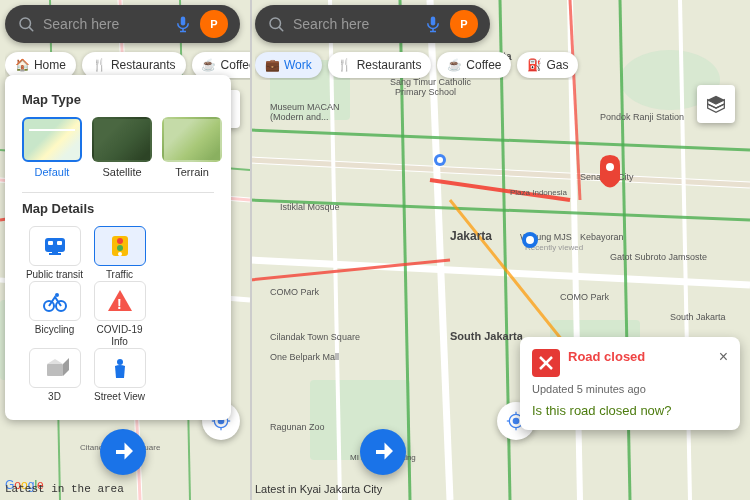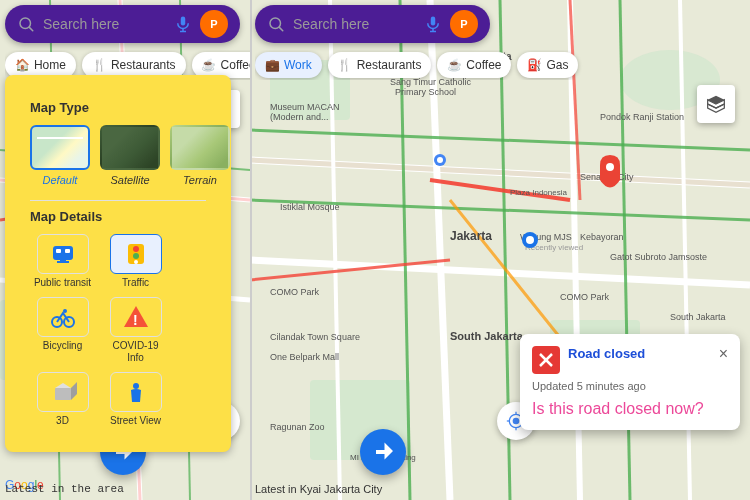--- a/index.html
+++ b/index.html
@@ -5,53 +5,53 @@
     * { margin: 0; padding: 0; box-sizing: border-box; }
     body { width: 750px; height: 500px; overflow: hidden; font-family: 'Arial', sans-serif; position: relative; }
 
     .map-container { width: 750px; height: 500px; position: relative; background: #e8f0d8; overflow: hidden; }
 
     
     .map-split { position: absolute; top: 0; left: 250px; width: 2px; height: 100%; background: #ccc; z-index: 10; }
 
     
     .map-type-panel {
-      position: absolute; top: 75px; left: 5px; width: 226px; background: #fde047;
-      border-radius: 8px; box-shadow: 0 2px 8px rgba(0,0,0,0.3); z-index: 100; padding: 25px;
+      position: absolute; top: 75px; left: 5px; width: 226px; background: #ffffff;
+      border-radius: 8px; box-shadow: 0 2px 8px rgba(0,0,0,0.3); z-index: 100; padding: 17px;
     }
     .panel-section-title { font-size: 13px; font-weight: 600; color: #333; margin-bottom: 10px; }
     .map-type-grid { display: flex; gap: 10px; margin-bottom: 14px; }
     .map-type-item { display: flex; flex-direction: column; align-items: center; cursor: pointer; }
     .map-type-thumb {
       width: 60px; height: 45px; border-radius: 6px; border: 2px solid transparent;
       overflow: hidden; margin-bottom: 4px;
     }
     .map-type-thumb.selected { border-color: #1a73e8; }
-    .map-type-label { font-size: 11px; color: #333; font-style: italic; }
+    .map-type-label { font-size: 11px; color: #333; }
     .map-type-label.selected { color: #1a73e8; }
 
     .thumb-default { background: linear-gradient(135deg, #c8e6c9 40%, #fff9c4 60%, #e8f5e9 80%); position: relative; }
     .thumb-default::after { content: ''; position: absolute; top: 10px; left: 5px; right: 5px; height: 2px; background: #fff; }
     .thumb-satellite { background: linear-gradient(135deg, #4a6741 30%, #3d5a36 60%, #2d4426 90%); }
     .thumb-terrain { background: linear-gradient(135deg, #c5dba8 30%, #a8c878 60%, #8ab060 90%); }
 
     .divider { height: 1px; background: #e0e0e0; margin: 8px 0; }
-    .map-details-grid { display: flex; flex-wrap: wrap; gap: 8px; }
+    .map-details-grid { display: flex; flex-wrap: wrap; gap: 0; }
     .detail-item { display: flex; flex-direction: column; align-items: center; width: 65px; cursor: pointer; }
     .detail-icon {
       width: 52px; height: 40px; border-radius: 6px; border: 1px solid #e0e0e0;
       display: flex; align-items: center; justify-content: center; margin-bottom: 3px;
       font-size: 18px;
     }
     .detail-icon.active { border-color: #1a73e8; background: #e8f0fe; }
     .detail-label { font-size: 10px; color: #333; text-align: center; line-height: 1.2; }
 
     
     .search-bar {
-      position: absolute; top: 5px; height: 38px; background: #4c1d95;
+      position: absolute; top: 5px; height: 38px; background: #404040;
       border-radius: 24px; box-shadow: 0 2px 6px rgba(0,0,0,0.3);
       display: flex; align-items: center; padding: 0 12px; gap: 8px; z-index: 50;
     }
     .search-bar-left { left: 5px; width: 235px; }
     .search-icon-svg { width: 18px; height: 18px; flex-shrink: 0; }
     .search-input-text { flex: 1; font-size: 14px; color: #999; }
     .mic-icon { width: 18px; height: 18px; flex-shrink: 0; }
     .avatar { width: 28px; height: 28px; border-radius: 50%; flex-shrink: 0; overflow: hidden; background: #ff6d00; display: flex; align-items: center; justify-content: center; color: white; font-size: 11px; font-weight: bold; }
 
     
@@ -83,25 +83,25 @@
     .fab-left { left: 100px; }
 
     
     .road-closed-popup {
       position: absolute; bottom: 70px; right: 10px; width: 220px;
       background: white; border-radius: 8px; box-shadow: 0 4px 12px rgba(0,0,0,0.3);
       z-index: 200; padding: 12px; font-size: 12px;
     }
     .popup-header { display: flex; align-items: flex-start; gap: 8px; margin-bottom: 6px; }
     .road-icon { width: 28px; height: 28px; background: #e53935; border-radius: 4px; display: flex; align-items: center; justify-content: center; flex-shrink: 0; color: white; font-size: 14px; }
-    .popup-title { font-size: 13px; font-weight: 600; color: #1d4ed8; }
+    .popup-title { font-size: 13px; font-weight: 600; color: #ef4444; }
     .popup-subtitle { font-size: 11px; color: #666; }
     .popup-close { margin-left: auto; cursor: pointer; color: #666; font-size: 16px; line-height: 1; }
     .popup-time { font-size: 11px; color: #666; margin-bottom: 8px; }
-    .popup-question { font-size: 16px; color: #ec4899; cursor: pointer; }
+    .popup-question { font-size: 13px; color: #4d7c0f; cursor: pointer; }
 
     
     .bottom-label {
       position: absolute; bottom: 5px; font-size: 11px; color: #333; font-weight: 500; z-index: 50;
     }
     .bottom-label-left { left: 5px; font-family: Liberation Mono, monospace; }
 
     
     .google-logo { position: absolute; bottom: 8px; left: 5px; z-index: 50; font-size: 12px; font-weight: normal; }
     .g-blue { color: #4285f4; }

